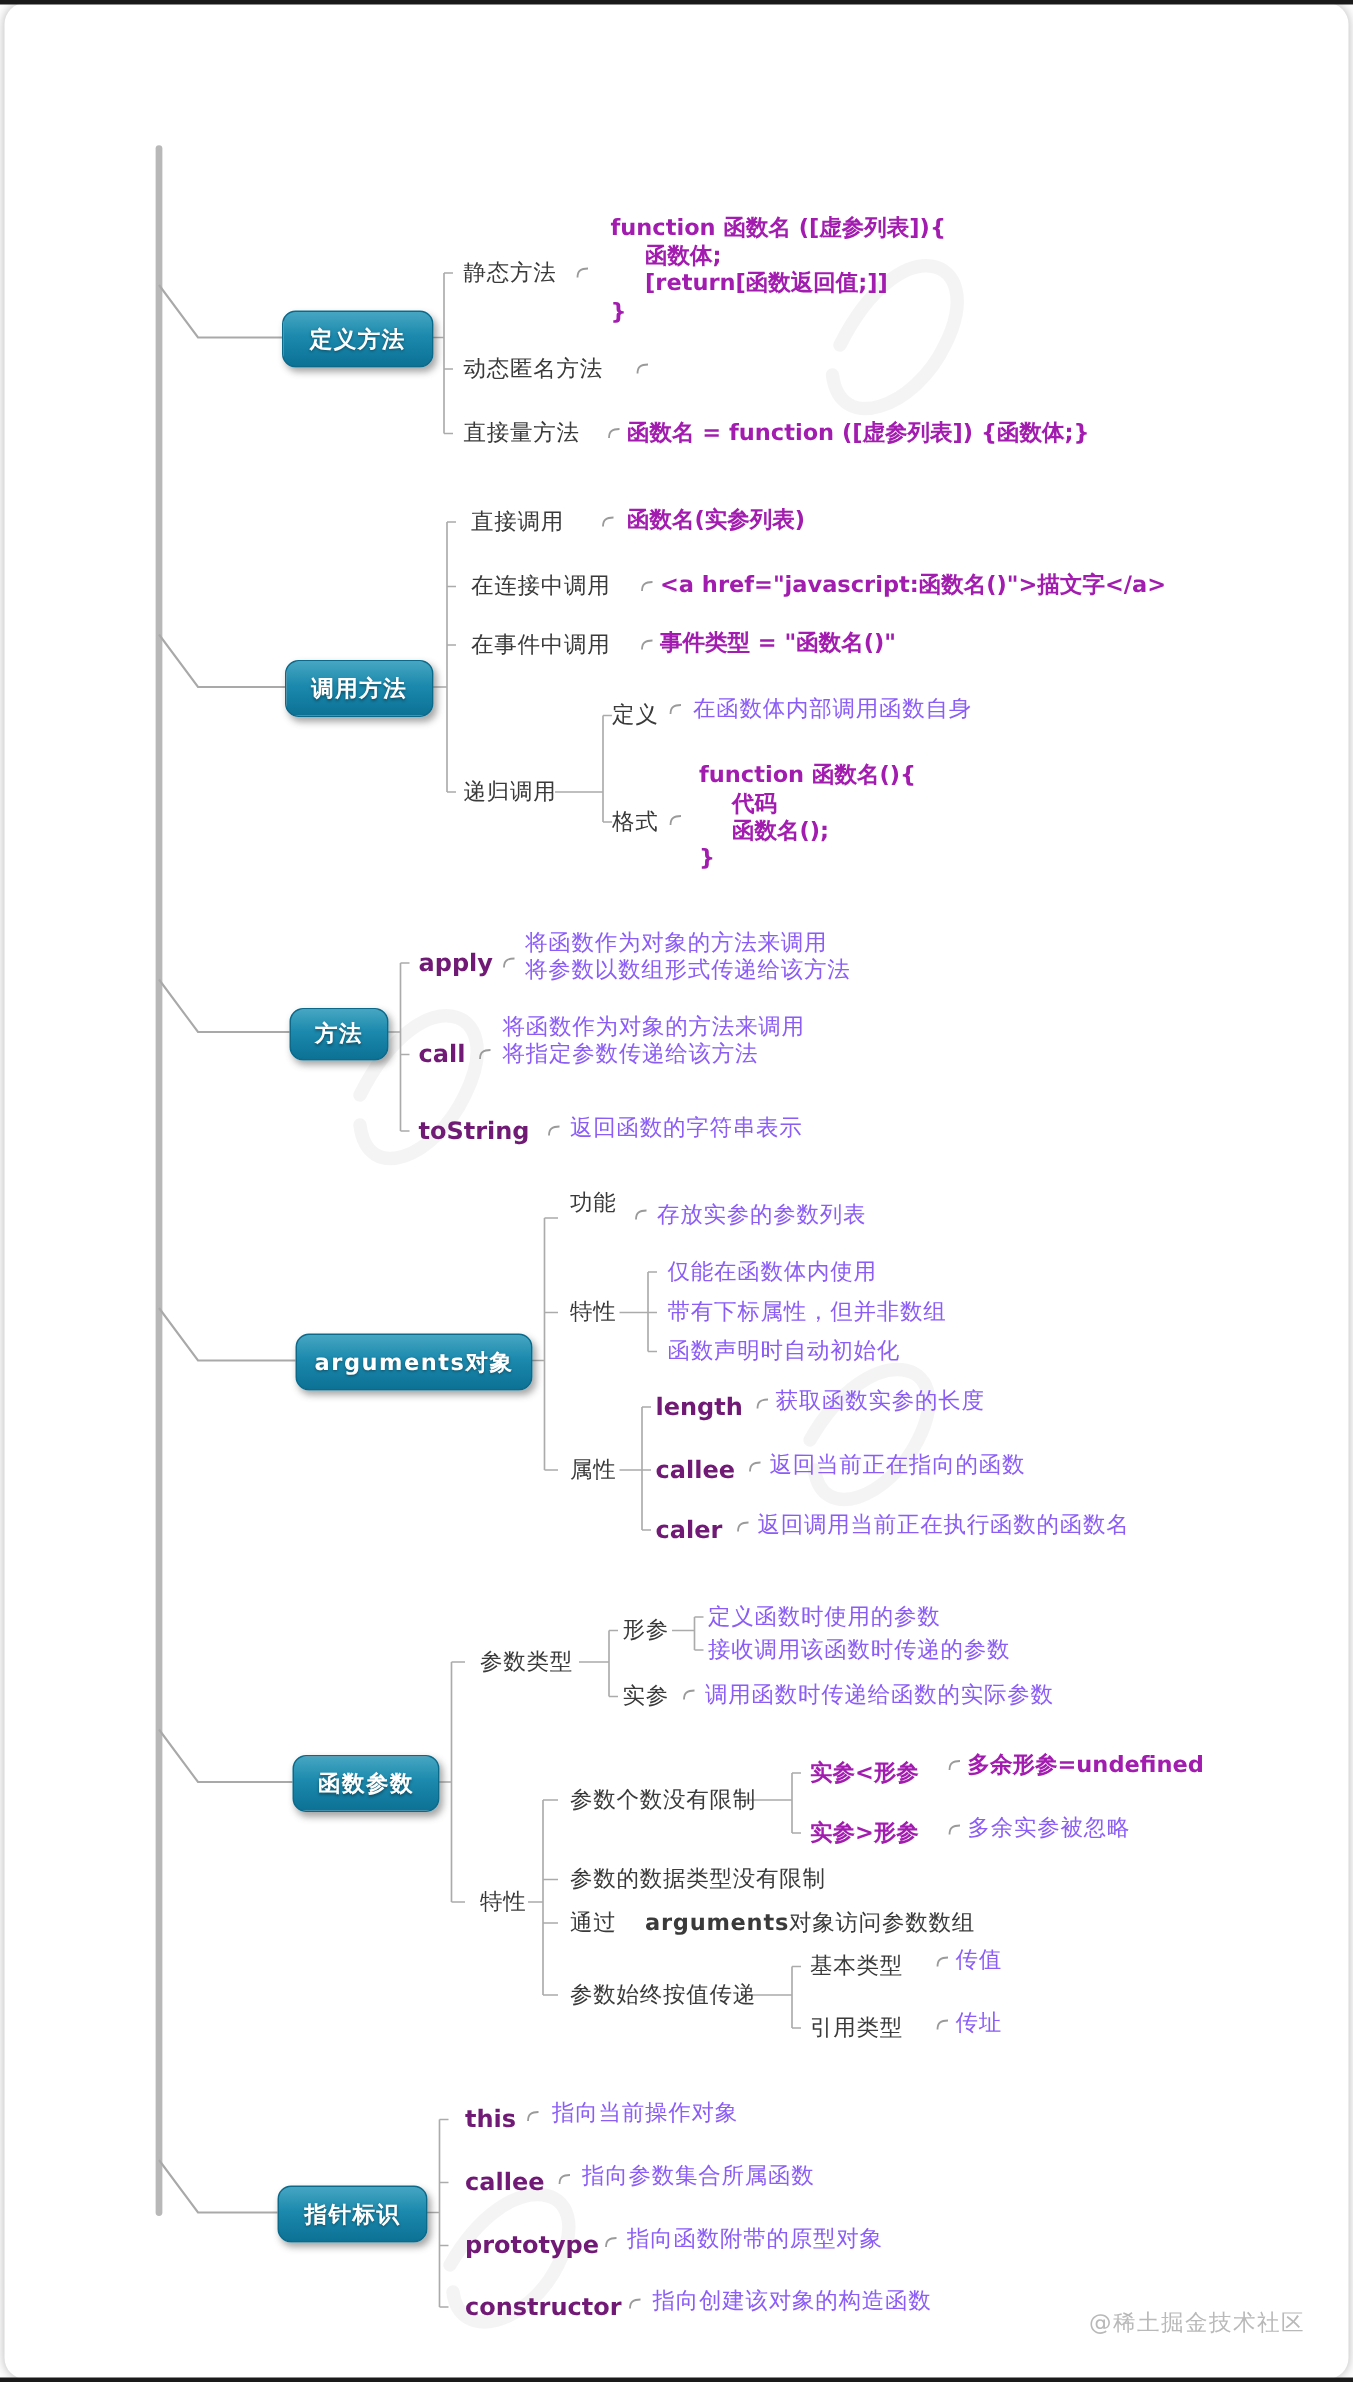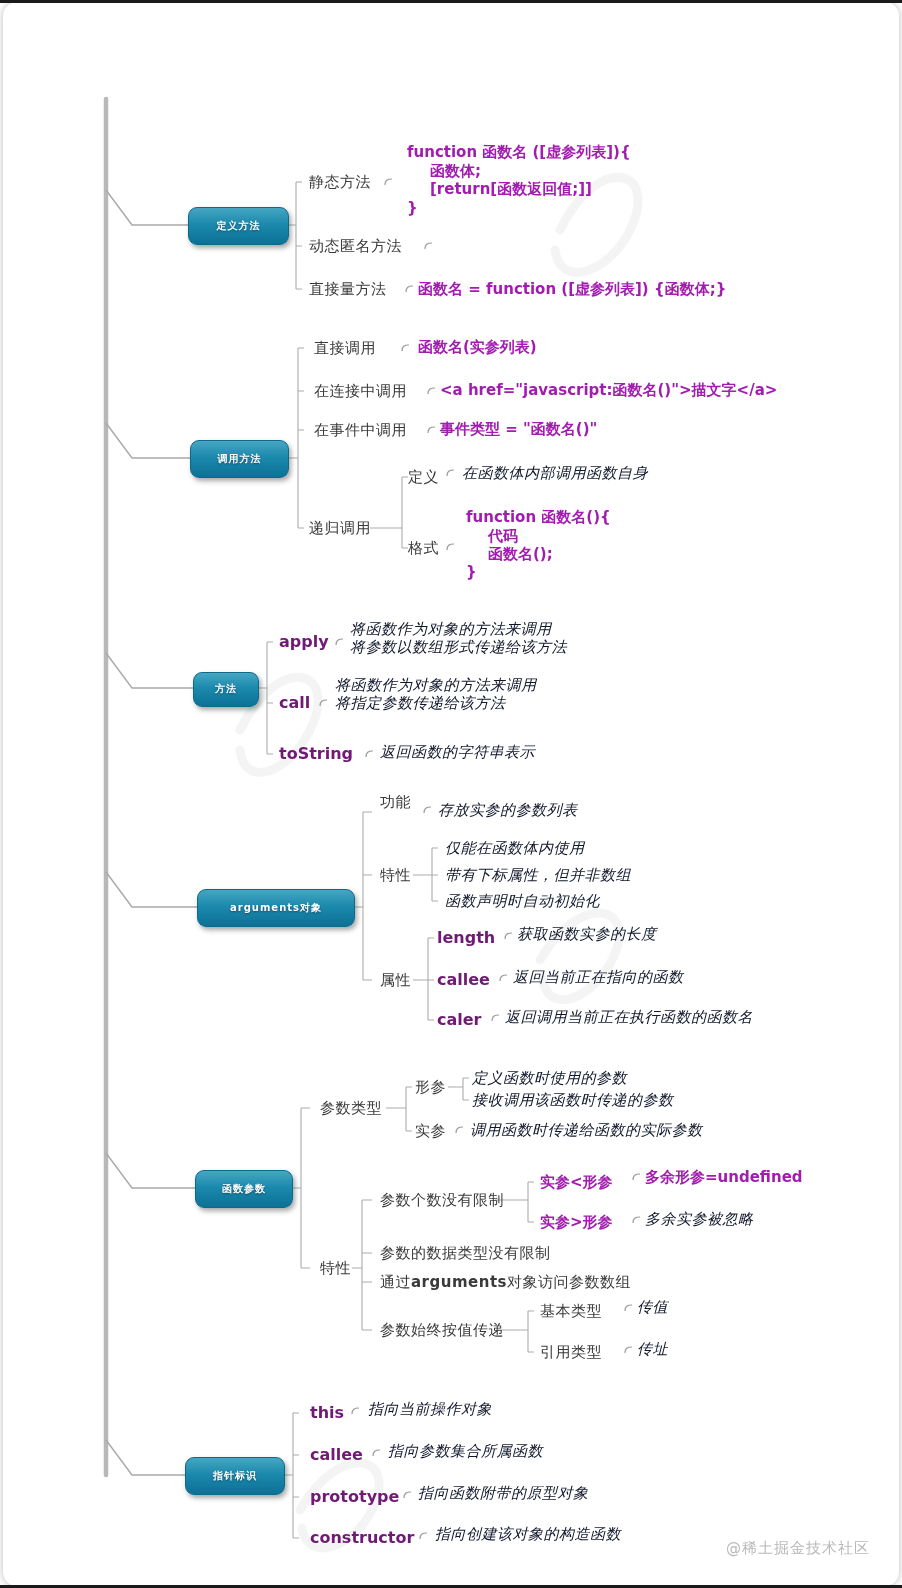--- a/index.html
+++ b/index.html
@@ -4,30 +4,30 @@
 <style>
   html,body{margin:0;padding:0;background:#ffffff;}
   .stage{position:relative;width:902px;height:1588px;background:#fff;overflow:hidden;
          font-family:"DejaVu Sans","Liberation Sans",sans-serif;}
   .edge{position:absolute;left:0;width:902px;height:3px;background:#1a1a1a;}
   .frame{position:absolute;left:3px;top:2px;right:3px;bottom:2px;border-radius:14px;
          box-shadow:0 0 7px rgba(0,0,0,.28);pointer-events:none;}
   svg.lines{position:absolute;left:0;top:0;}
   .node{position:absolute;display:flex;flex-direction:column;align-items:center;justify-content:center;
         background:linear-gradient(180deg,#46a6c2 0%,#1b89ad 45%,#0c7195 100%);
-        border:1px solid #0b698a;border-radius:9px;color:#fff;font-weight:bold;font-size:10px;
+        border:1px solid #0b698a;border-radius:9px;color:#fff;font-weight:bold;font-size:15px;
         box-shadow:2px 3px 5px rgba(60,60,60,.45);text-shadow:0 1px 2px rgba(0,0,0,.4);
         letter-spacing:1px;line-height:1.25;}
   .t{position:absolute;transform:translateY(-50%);white-space:nowrap;font-size:15px;
      color:#3a3a3a;letter-spacing:.5px;line-height:1;}
   .code{font-weight:bold;color:#a21caf;letter-spacing:0;}
-  .desc{color:#0f172a;font-style:italic;}
+  .desc{color:#8b5cf6;}
   .en{font-weight:bold;color:#701a75;font-size:16px;letter-spacing:0;}
   .wm{position:absolute;color:#b9b9b9;font-size:15px;letter-spacing:1px;}
-  .b{font-weight:bold;}
+  .b{font-weight:bold;margin-left:19px;}
 </style>
 </head>
 <body>
 
 <div class="stage">
 
   <svg class="lines" width="902" height="1588">
     <defs>
       <path id="hk" d="M0 6 C0 1.5 2.2 0 7 0" fill="none"></path>
     </defs>

